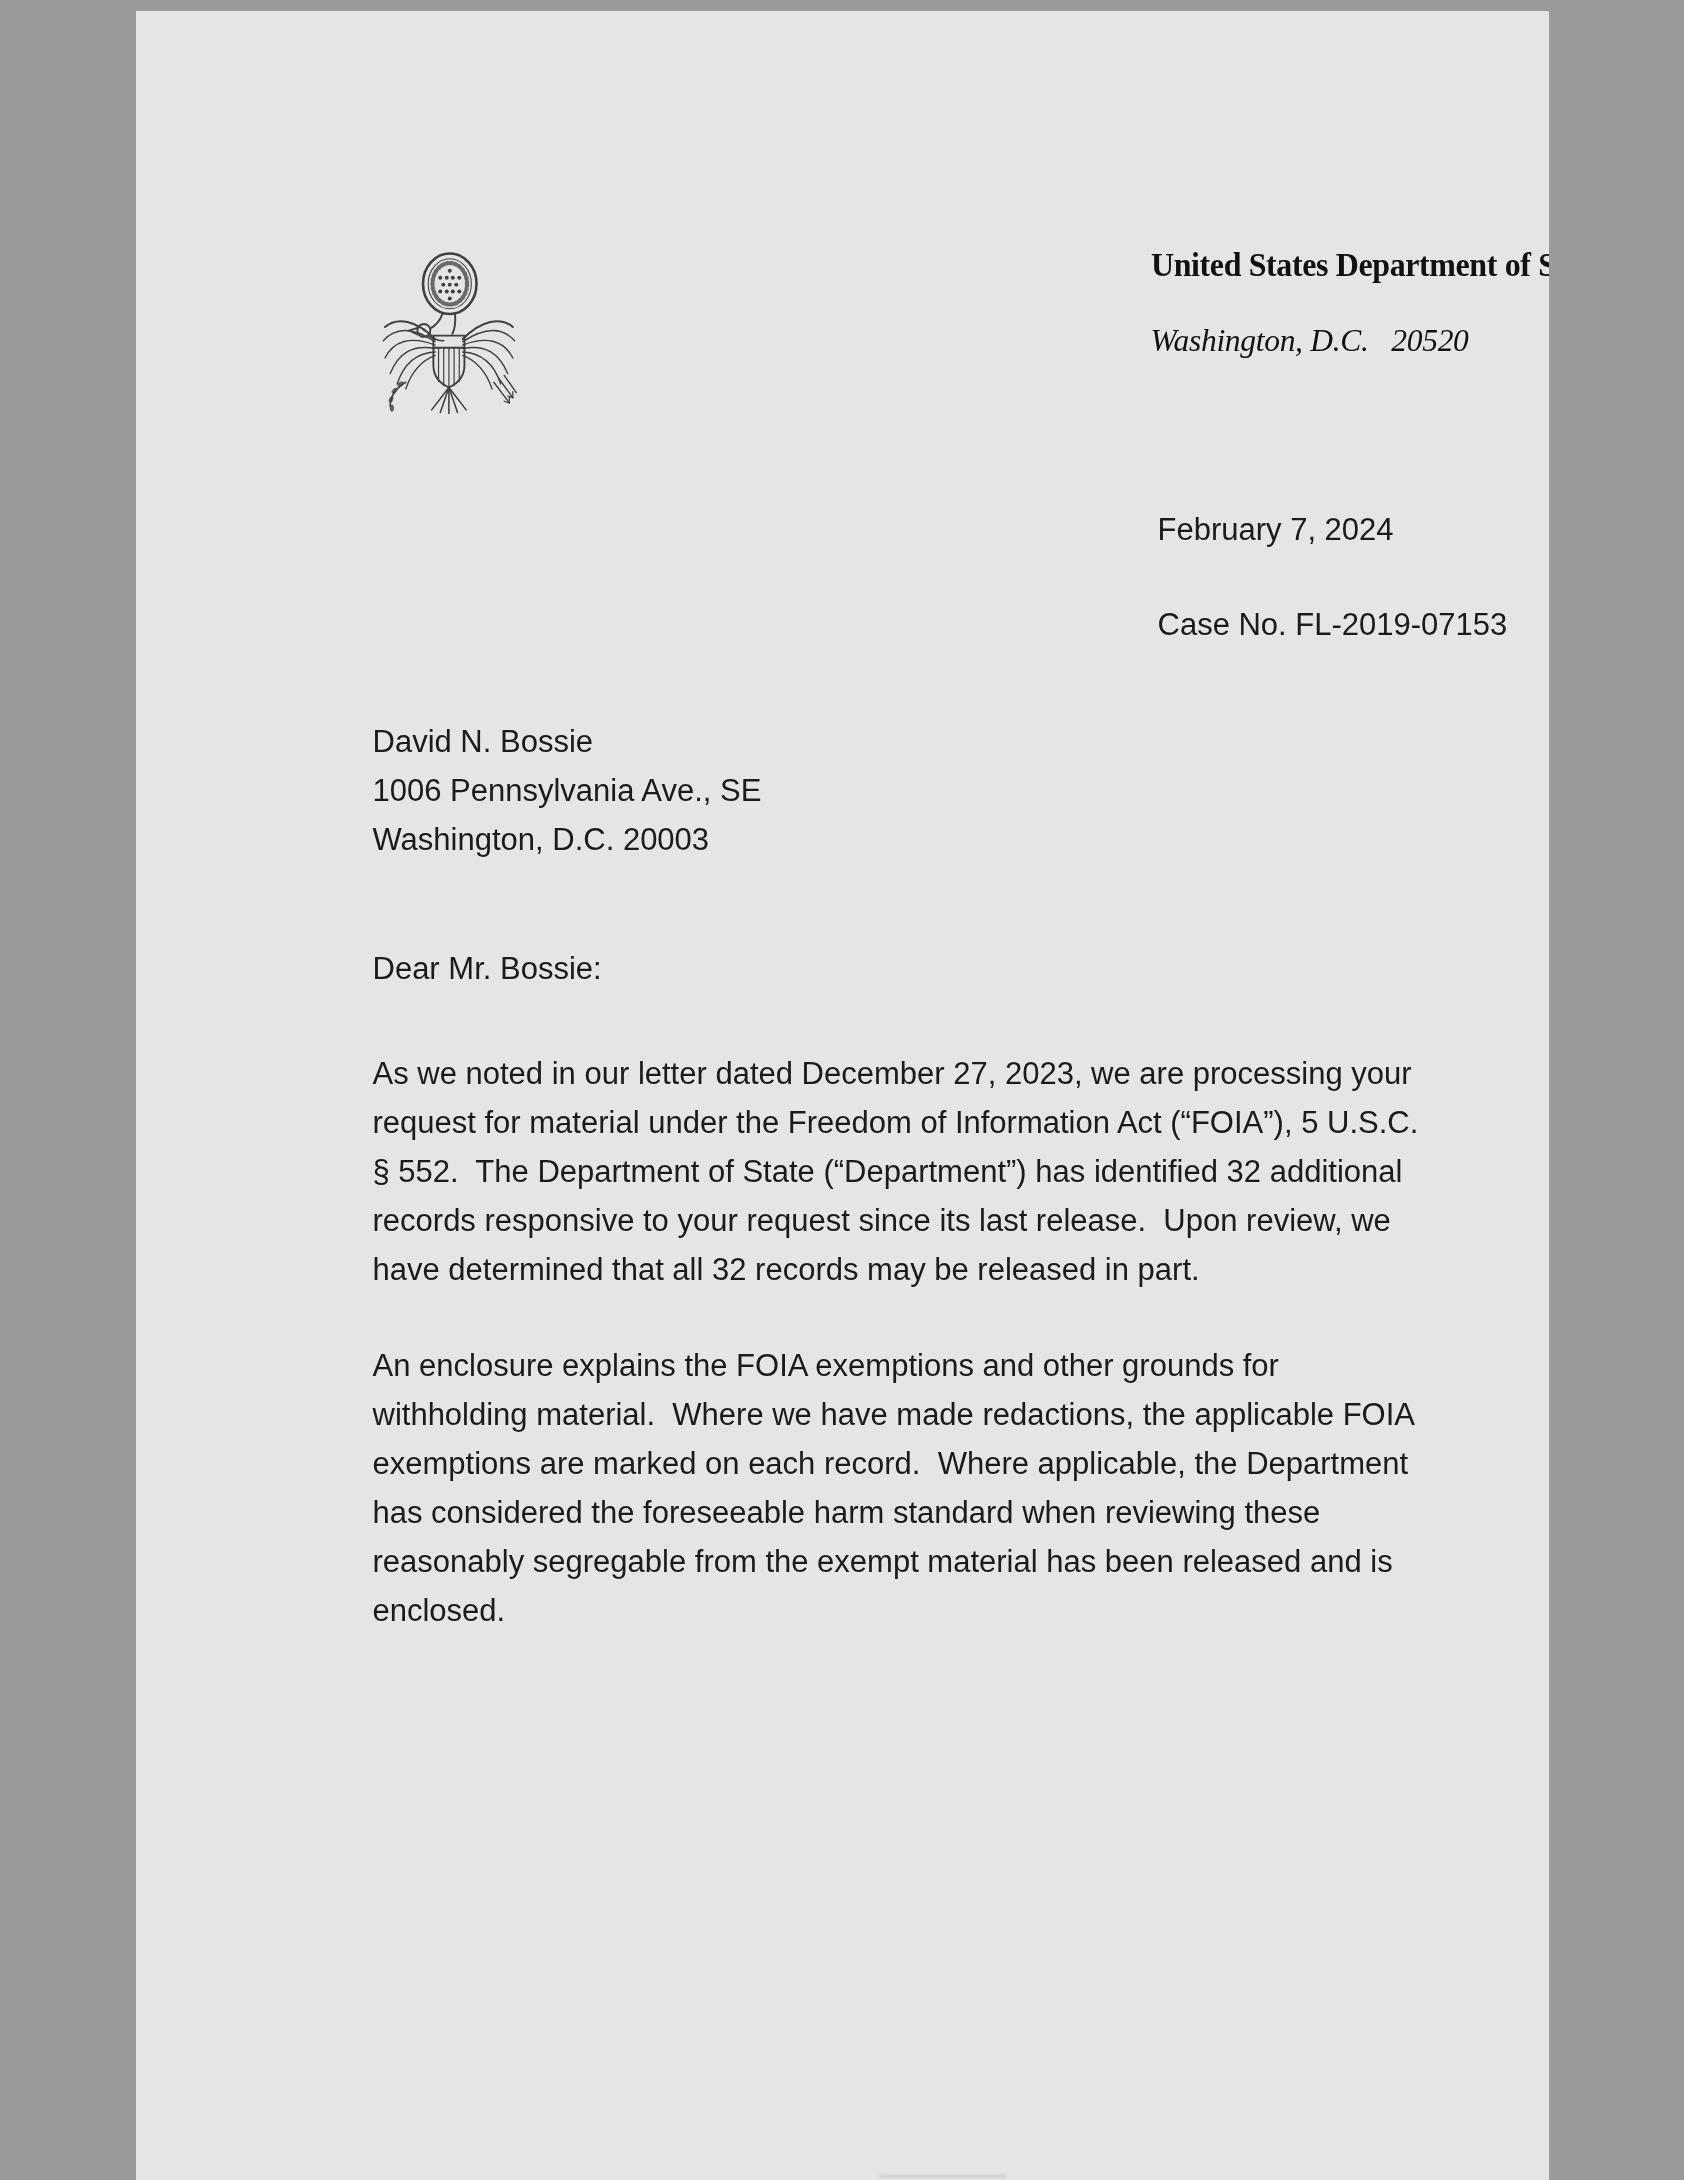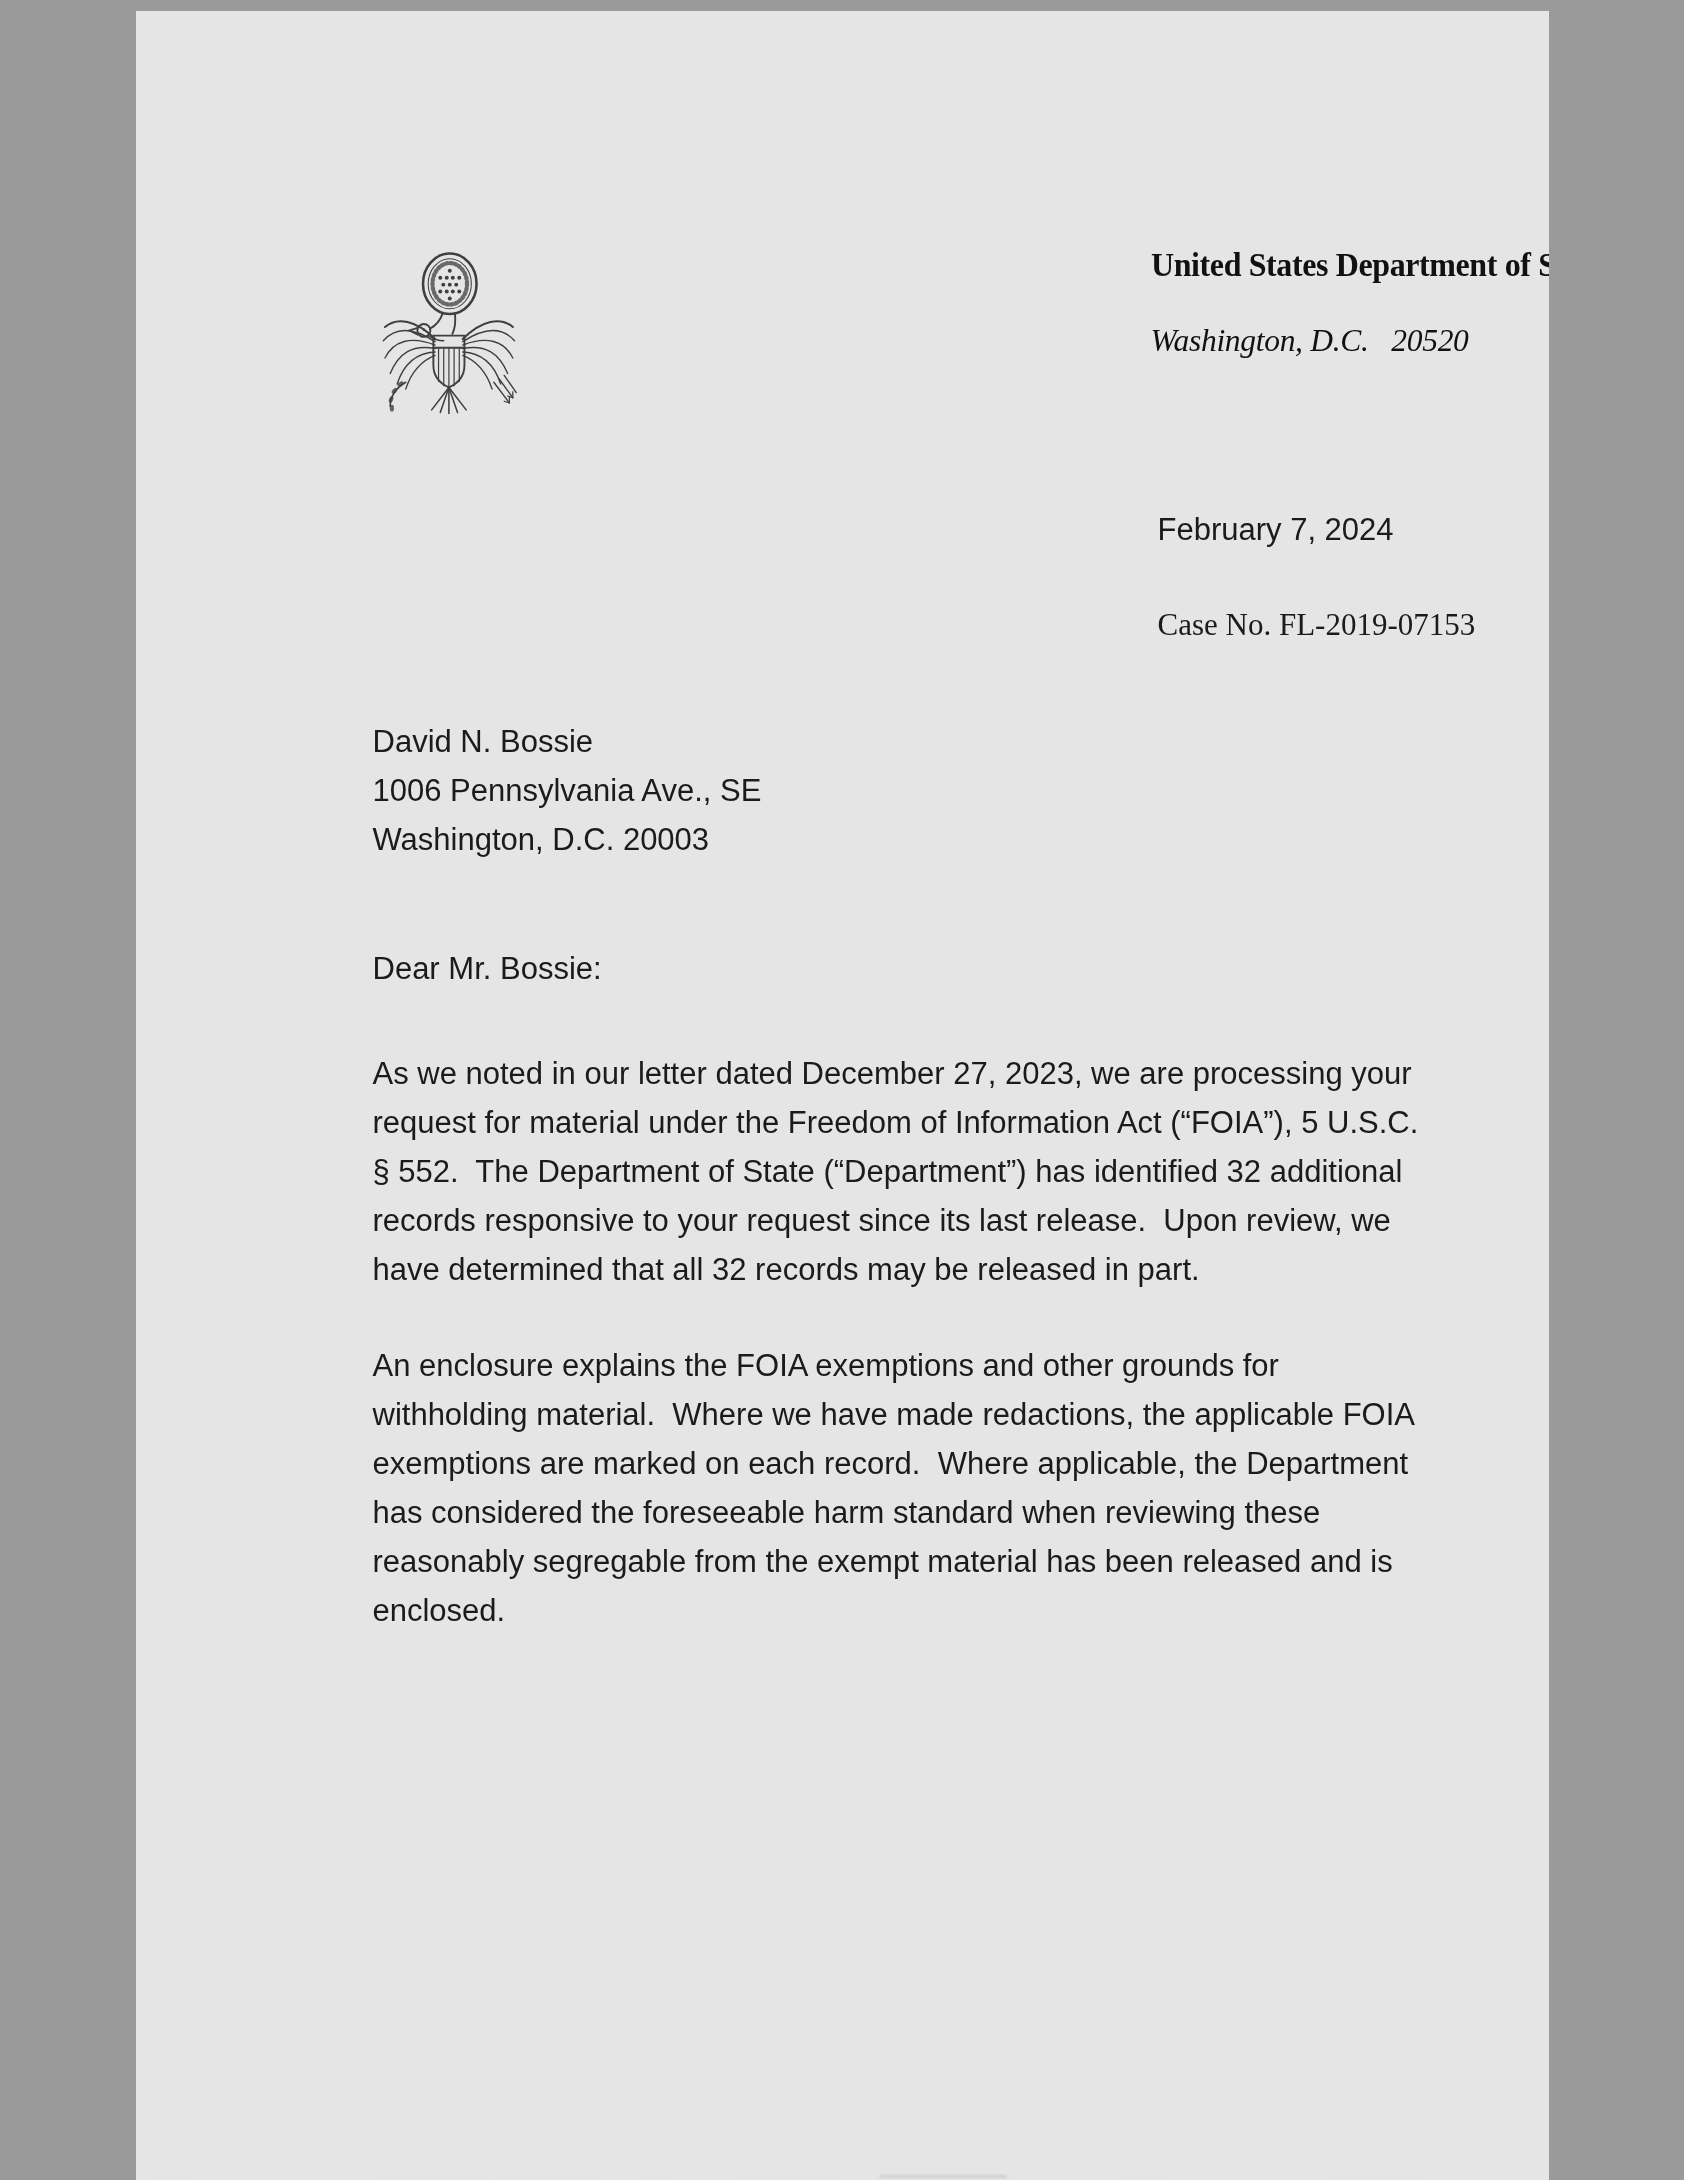--- a/index.html
+++ b/index.html
@@ -47,21 +47,21 @@
     font-weight: 400;
     font-style: italic;
     font-size: 31.5px;
     letter-spacing: -0.3px;
     color: #111111;
     white-space: pre;
   }
 
   
   .ref-date  { left: 1022px; top: 501px;  font-size: 31px; }
-  .ref-case  { left: 1022px; top: 596px;  font-size: 31px; font-family: Liberation Serif, serif; }
+  .ref-case  { left: 1022px; top: 596px;  font-size: 31px; }
 
   
   .recipient  { left: 237px; top: 706px;  font-size: 31px; line-height: 49px; }
   .salutation { left: 237px; top: 940px; font-size: 31px; }
   .para-1     { left: 237px; top: 1038px; font-size: 31px; line-height: 49px; }
   .para-2     { left: 237px; top: 1330px; font-size: 31px; line-height: 49px; }
 
   
   .artifact {
     background: #e4e4e4;

